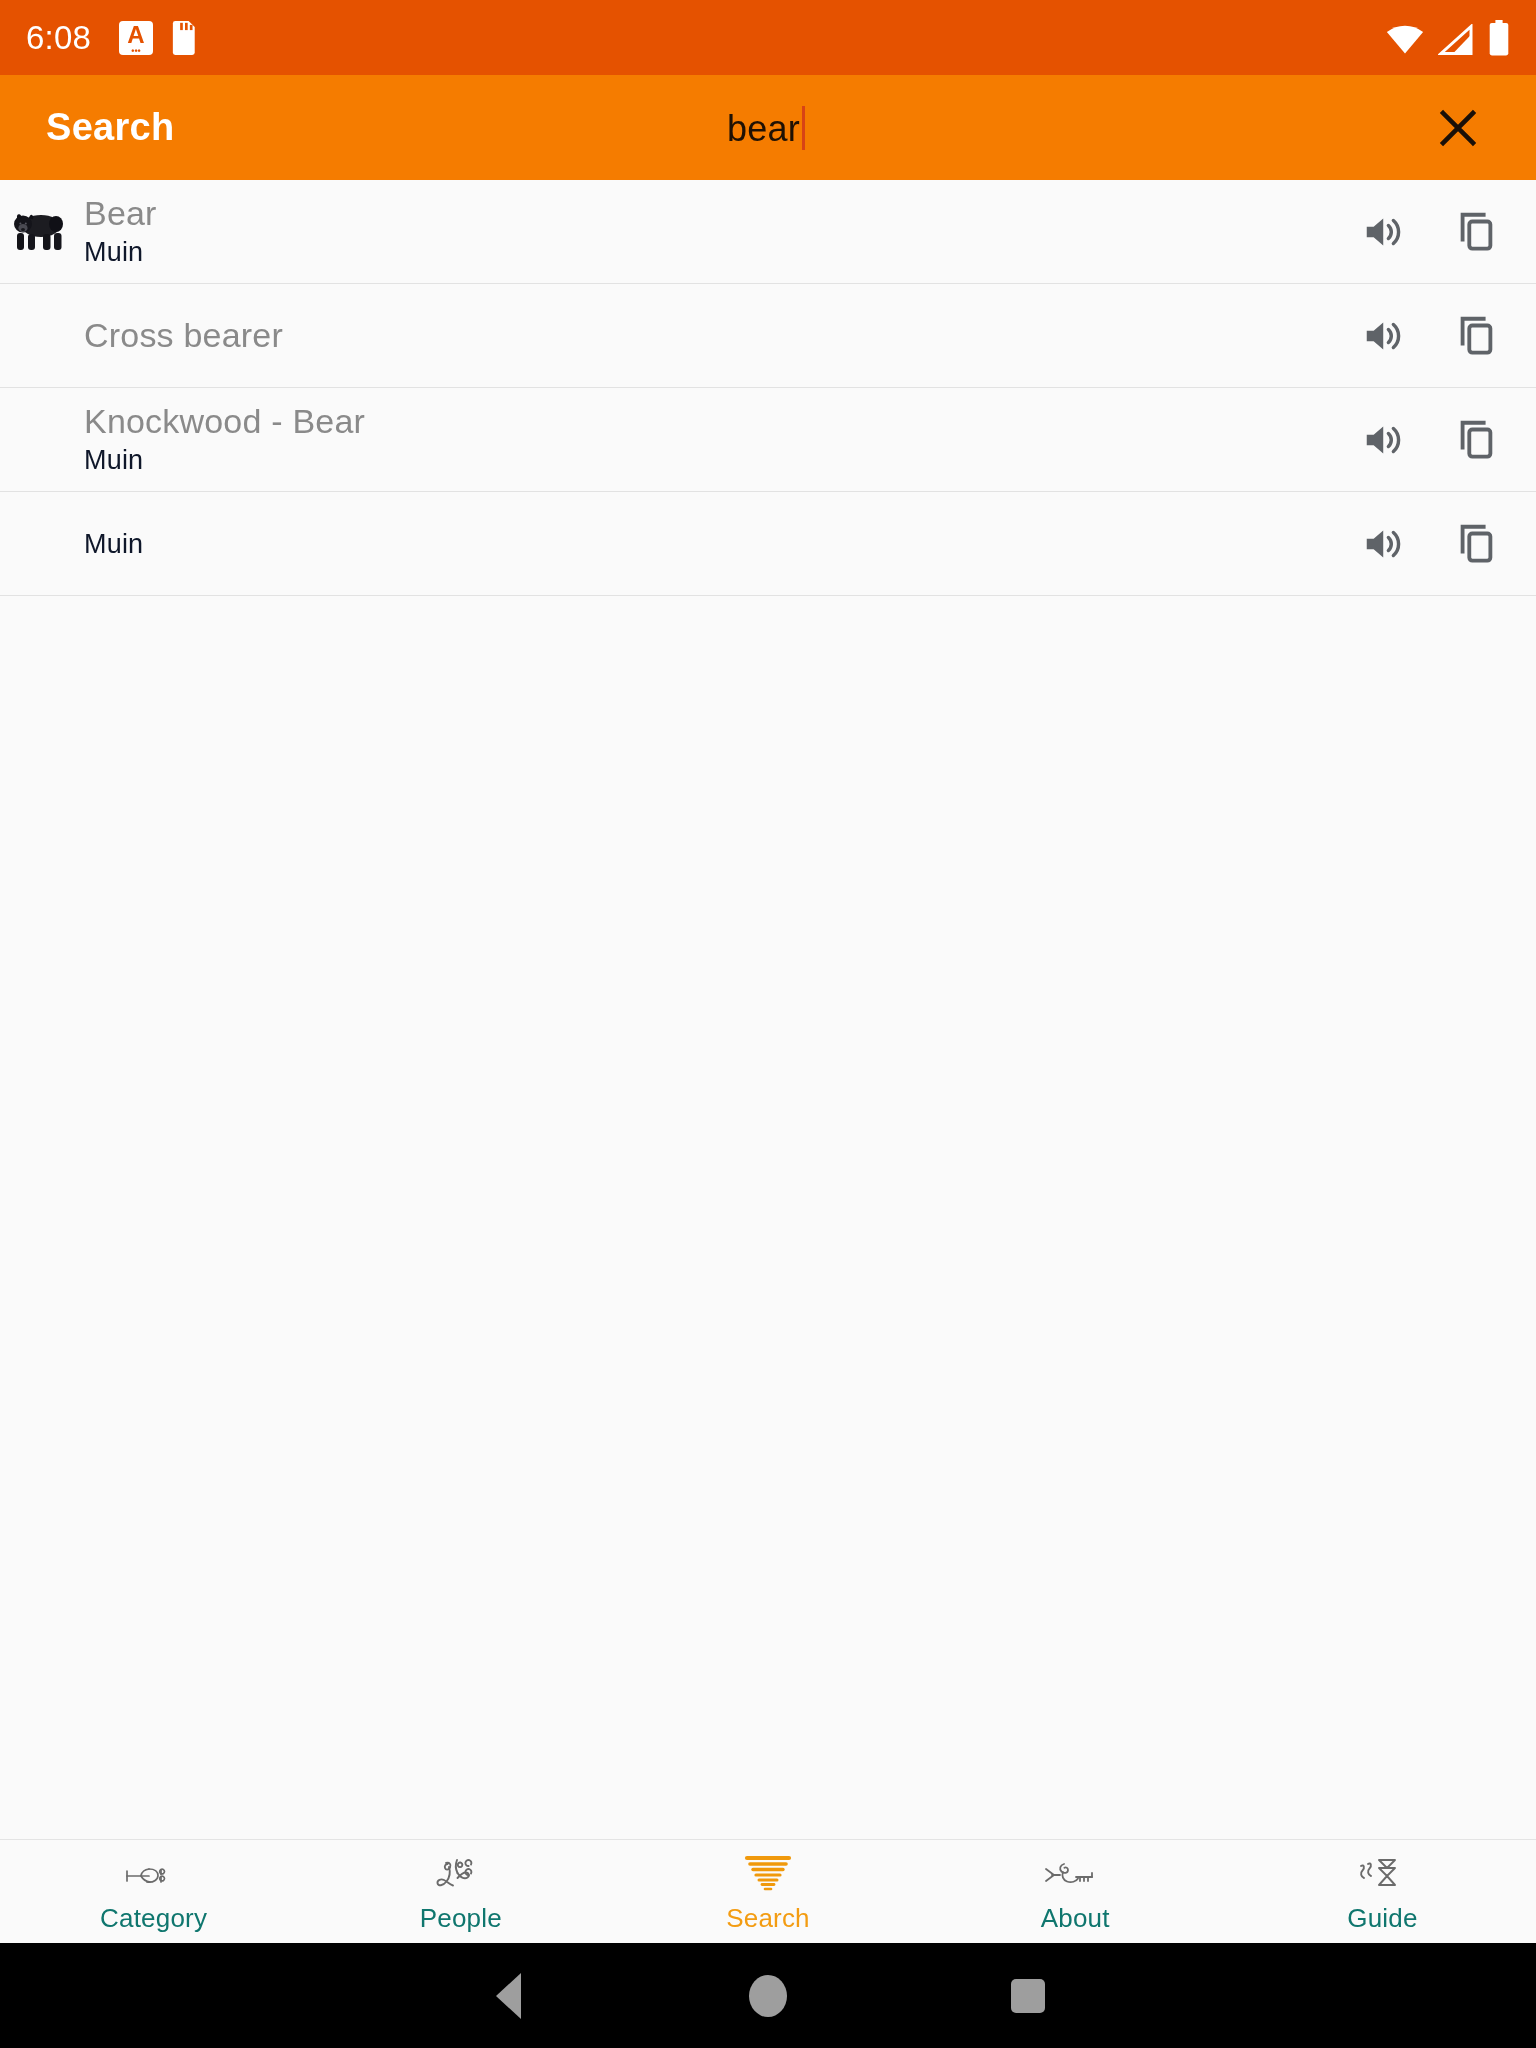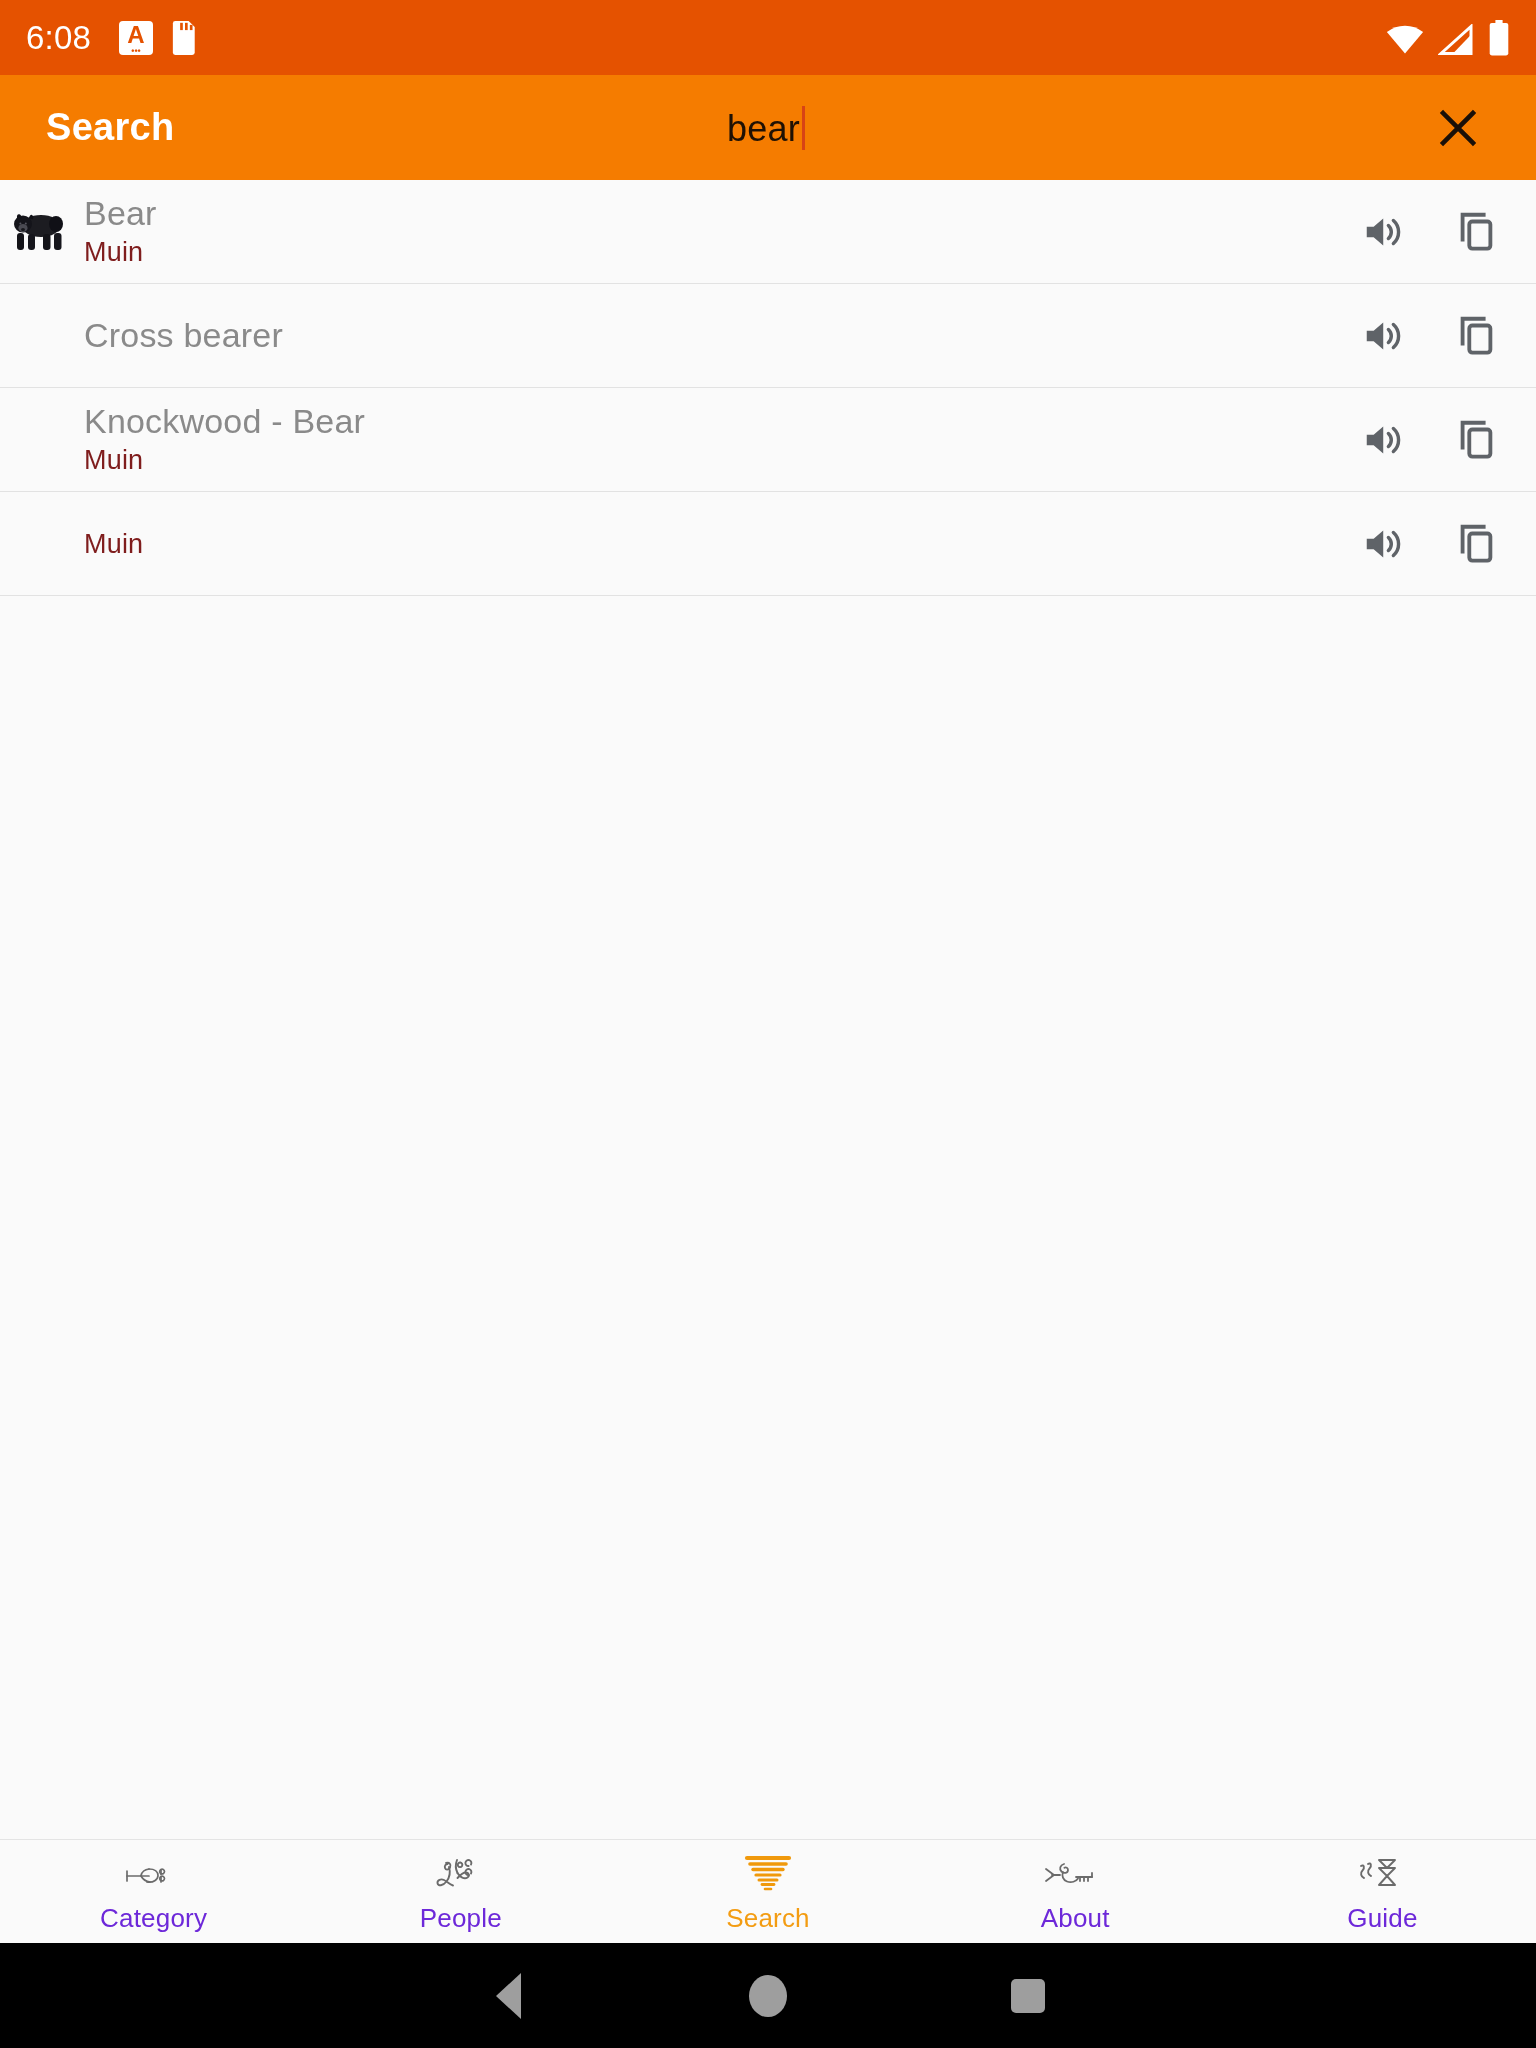--- a/index.html
+++ b/index.html
@@ -65,36 +65,36 @@
     height:104px; display:flex; align-items:center;
     border-bottom:1px solid #e2e2e2; padding:0 26px 0 10px;
     background:#fafafa;
   }
   .row-thumb {
     width:58px; height:58px; flex:0 0 58px; margin-right:8px;
     display:flex; align-items:center; justify-content:center;
   }
   .row-texts { flex:1 1 auto; min-width:0; padding-left:8px; }
   .row-title { font-size:34px; color:#8a8a8a; line-height:1.18; letter-spacing:.2px; }
-  .row-sub   { font-size:27px; color:#7f1d1d; line-height:1.25; margin-top:3px; letter-spacing:.2px; }
+  .row-sub   { font-size:27px; color:#0f172a; line-height:1.25; margin-top:3px; letter-spacing:.2px; }
   .row-actions { display:flex; align-items:center; gap:36px; flex:0 0 auto; margin-right:6px; }
   .act-btn { width:56px; height:56px; display:flex; align-items:center; justify-content:center; }
 
   
   .bottomnav {
     height:104px; flex:0 0 auto; background:#fafafa;
     border-top:1px solid #e4e4e4;
     display:flex; align-items:stretch;
   }
   .navitem {
     flex:1 1 0; display:flex; flex-direction:column;
     align-items:center; justify-content:center; gap:4px; padding-top:4px;
   }
   .navitem .nav-ico { height:46px; display:flex; align-items:center; justify-content:center; }
-  .navitem .nav-label { font-size:26px; color:#6d28d9; letter-spacing:.2px; }
+  .navitem .nav-label { font-size:26px; color:#0f766e; letter-spacing:.2px; }
   .navitem.active .nav-label { color:#f39c12; }
 
   
   .androidnav {
     height:105px; flex:0 0 auto; background:#000000;
     display:flex; align-items:center; justify-content:center;
   }
   .androidnav .slot { width:260px; display:flex; align-items:center; justify-content:center; }
   .and-back {
     width:0; height:0; border-top:23px solid transparent; border-bottom:23px solid transparent;

